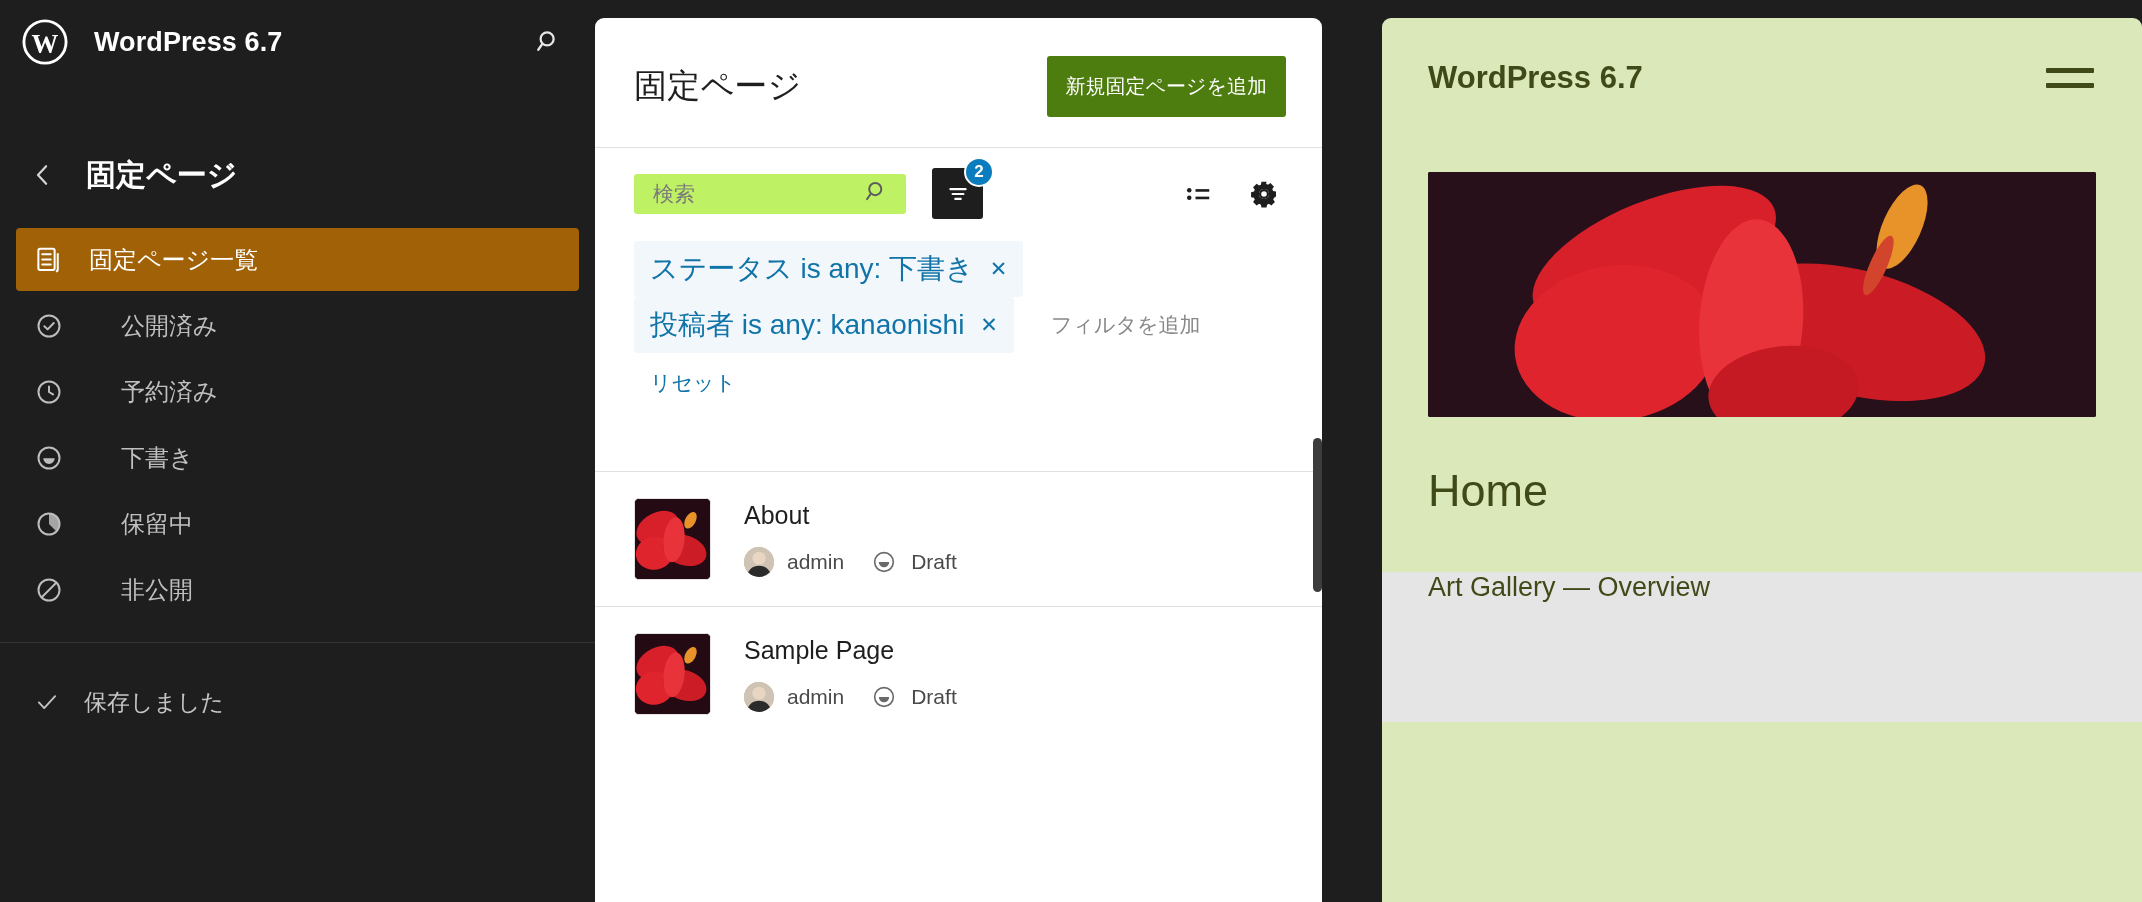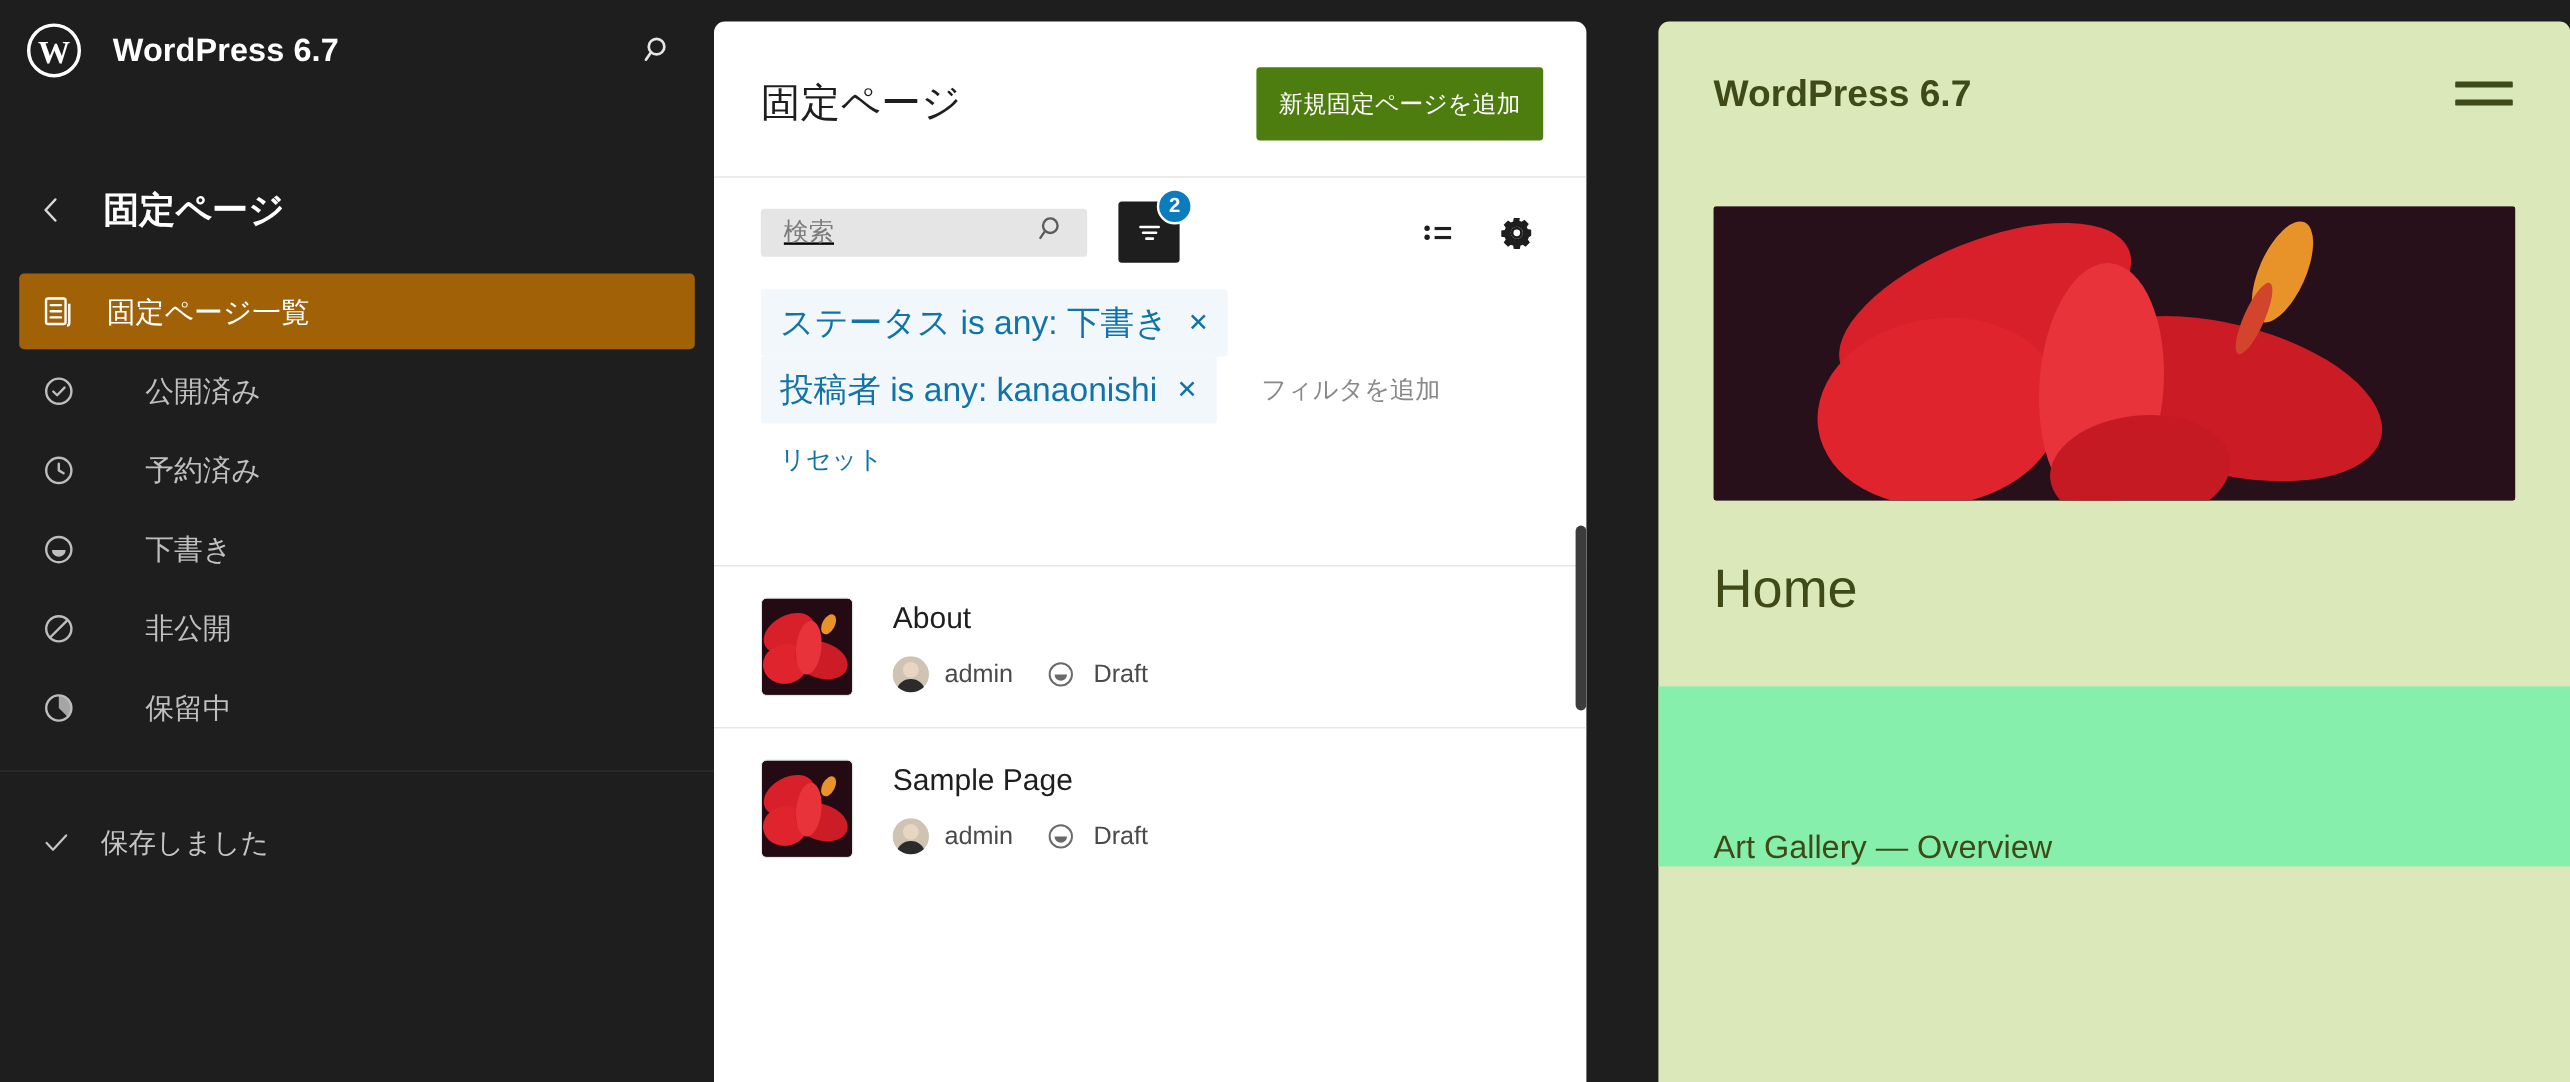--- a/index.html
+++ b/index.html
@@ -48,22 +48,22 @@
   .panel-head-spacer { flex: 1 1 auto; }
   .add-btn {
     background: #4d7c0f; color: #fff; border: none; border-radius: 3px;
     font-size: 20px; padding: 17px 19px; cursor: pointer; white-space: nowrap;
     font-family: inherit;
   }
   .divider { height: 1px; background: #e0e0e0; }
 
   .toolbar { display: flex; align-items: center; padding: 20px 36px 18px 39px; gap: 0; }
   .search-box {
-    flex: 0 0 272px; height: 40px; background: #e5e5e5; border-radius: 3px;
-    display: flex; align-items: center; padding: 0 15px 0 19px; text-decoration: underline;
+    flex: 0 0 272px; height: 40px; background: #bef264; border-radius: 3px;
+    display: flex; align-items: center; padding: 0 15px 0 19px;
   }
   .search-input {
     flex: 1 1 auto; border: none; background: transparent; outline: none;
     font-size: 21px; color: #757575; font-family: inherit; width: 100%;
   }
   .search-input::placeholder { color: #7b7b7b; opacity: 1; }
   .filter-btn {
     position: relative; width: 51px; height: 51px; background: #1e1e1e; border-radius: 3px;
     margin-left: 26px; display: flex; align-items: center; justify-content: center; cursor: pointer; flex: 0 0 51px;
   }
@@ -115,21 +115,21 @@
     border-radius: 9px 9px 0 0; overflow: hidden; position: relative;
   }
   .pv-header { display: flex; align-items: center; padding: 42px 48px 0 46px; }
   .pv-title { font-size: 31px; font-weight: 700; color: #3f4a18; }
   .pv-spacer { flex: 1 1 auto; }
   .pv-burger { width: 48px; height: 36px; display: flex; flex-direction: column; justify-content: center; gap: 10px; cursor: pointer; }
   .pv-burger span { display: block; height: 5px; background: #3f4a18; border-radius: 1px; }
   .pv-image { margin: 76px 46px 0 46px; height: 245px; border-radius: 2px; overflow: hidden; background: #2a0d15; }
   .pv-image svg { display: block; width: 100%; height: 100%; }
   .pv-home { font-size: 45px; color: #3f4a18; font-weight: 400; padding: 48px 0 0 46px; }
-  .pv-banner { margin-top: 55px; background: #86efac; height: 150px; display: flex; align-items: flex-end; padding: 0 46px; }
+  .pv-banner { margin-top: 55px; background: #e5e5e5; height: 150px; display: flex; align-items: flex-start; padding: 0 46px; }
   .pv-banner-text { font-size: 27px; color: #3f4a18; }
 </style>
 </head>
 <body>
 
 <div class="app">
 
   <div class="sidebar">
 
     <div class="wp-header">
@@ -198,36 +198,36 @@
           <svg viewBox="0 0 24 24" width="30" height="30">
               <circle cx="12" cy="12" r="8.4" fill="none" stroke="#bdbdbd" stroke-width="1.6"></circle>
               <path d="M7.4 12.2h9.2a4.6 4.6 0 0 1-9.2 0z" fill="#bdbdbd"></path>
             </svg>
         </span>
         <span class="nav-label">下書き</span>
       </div>
 
       <div class="nav-item">
         <span class="nav-ico">
+          <svg viewBox="0 0 24 24" width="30" height="30">
+              <circle cx="12" cy="12" r="8.4" fill="none" stroke="#bdbdbd" stroke-width="1.6"></circle>
+              <path d="M12 12 L12 3.6 A8.4 8.4 0 0 1 18 18 Z" fill="#bdbdbd" opacity="0.85"></path>
+            </svg>
+        </span>
+        <span class="nav-label">保留中</span>
+      </div>
+
+      <div class="nav-item">
+        <span class="nav-ico">
           <svg viewBox="0 0 24 24" width="30" height="30" fill="none" stroke="#bdbdbd" stroke-width="1.6">
               <circle cx="12" cy="12" r="8.4"></circle>
               <line x1="6.2" y1="17.8" x2="17.8" y2="6.2" stroke-linecap="round"></line>
             </svg>
         </span>
         <span class="nav-label">非公開</span>
-      </div>
-
-      <div class="nav-item">
-        <span class="nav-ico">
-          <svg viewBox="0 0 24 24" width="30" height="30">
-              <circle cx="12" cy="12" r="8.4" fill="none" stroke="#bdbdbd" stroke-width="1.6"></circle>
-              <path d="M12 12 L12 3.6 A8.4 8.4 0 0 1 18 18 Z" fill="#bdbdbd" opacity="0.85"></path>
-            </svg>
-        </span>
-        <span class="nav-label">保留中</span>
       </div>
     </div>
 
     <div class="nav-sep"></div>
 
     <div class="saved-row">
       <span class="saved-ico">
         <svg viewBox="0 0 24 24" width="26" height="26" fill="none" stroke="#c5c5c5" stroke-width="1.7" stroke-linecap="round" stroke-linejoin="round">
             <polyline points="4.5,12.4 9.4,17.6 19.5,6.6"></polyline>
           </svg>

